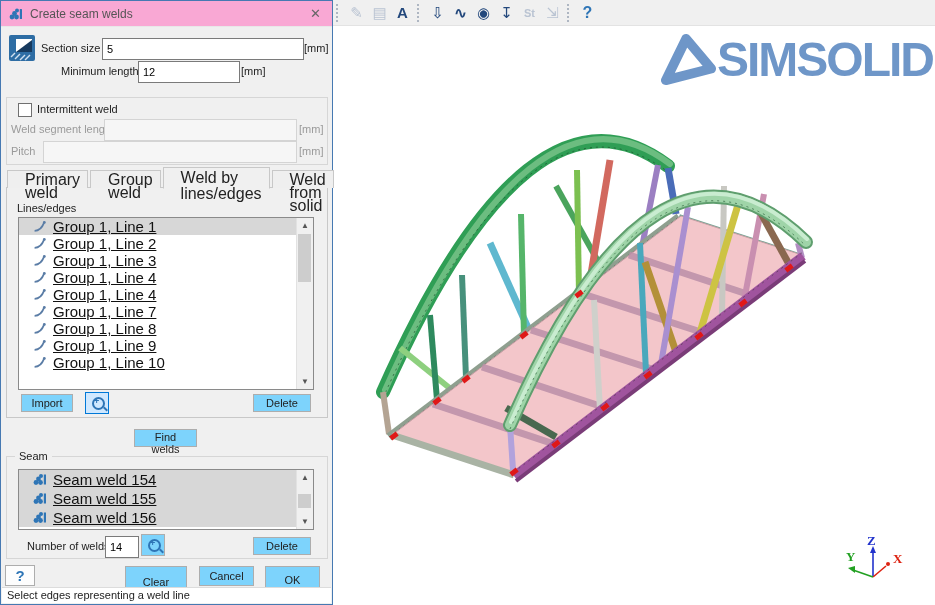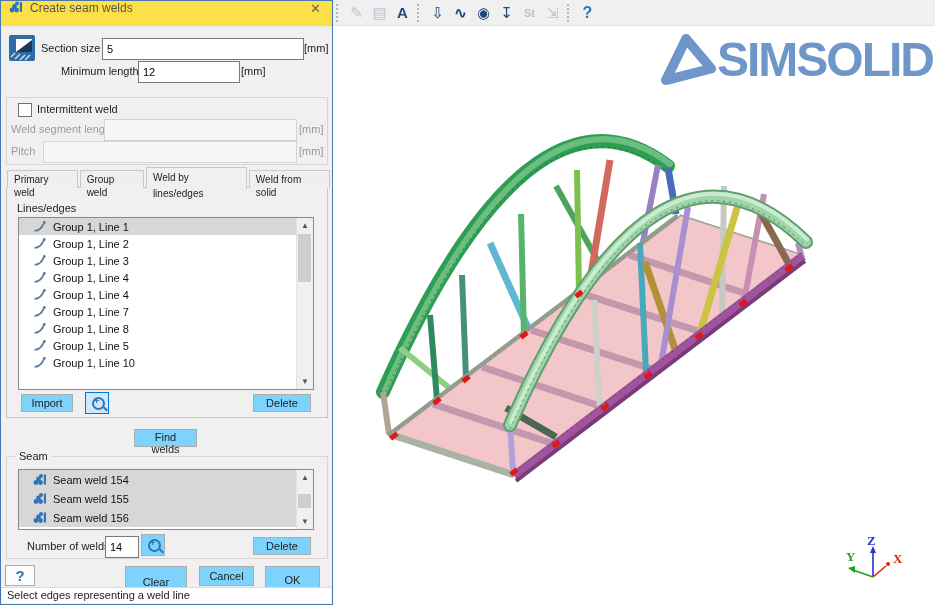--- a/index.html
+++ b/index.html
@@ -2,47 +2,47 @@
 <html><head>
 <meta charset="utf-8">
 <style>
   html,body{margin:0;padding:0;background:#fff;width:935px;height:605px;overflow:hidden;
     font-family:"Liberation Sans",sans-serif;-webkit-font-smoothing:antialiased;}
   #stage{position:relative;width:935px;height:605px;background:#fff;}
 
   
   #dialog{position:absolute;left:0;top:0;width:333px;height:605px;background:#f0f0f0;
     border:1px solid #4679b2;box-sizing:border-box;z-index:5;}
-  #titlebar{position:absolute;left:0;top:0;right:0;height:26px;background:#fde047;
-    display:flex;align-items:flex-start;padding:0 8px;box-sizing:border-box;border-bottom:1px solid #e8e8e8;}
+  #titlebar{position:absolute;left:0;top:0;right:0;height:26px;background:#f9a8d4;
+    display:flex;align-items:center;padding:0 8px;box-sizing:border-box;border-bottom:1px solid #e8e8e8;}
   #titlebar .ttl{font-size:12px;color:#555;margin-left:7px;flex:1;}
   #titlebar .close{font-size:13px;color:#666;cursor:pointer;padding:0 3px;}
   .lbl{position:absolute;font-size:11px;color:#222;white-space:nowrap;}
   .lbl.dim{color:#9a9a9a;}
   .unit{position:absolute;font-size:11px;color:#222;}
   .unit.dim{color:#9a9a9a;}
   input.txt{position:absolute;height:18px;border:1px solid #7a7a7a;background:#fff;
     font-size:11px;font-family:"Liberation Sans",sans-serif;padding:1px 4px;box-sizing:content-box;}
   input.txt:disabled{background:#f6f6f6;border:1px solid #d4d4d4;}
   .grpbox{position:absolute;border:1px solid #d6d6d6;background:#f0f0f0;box-sizing:border-box;}
   .grpbox .cap{position:absolute;top:-7px;left:8px;background:#f0f0f0;padding:0 4px;font-size:11px;color:#222;}
   .cb{position:absolute;width:12px;height:12px;border:1px solid #707070;background:#fff;}
 
   
   #tabs{position:absolute;left:6px;top:170px;height:17px;display:flex;align-items:flex-end;z-index:2;}
-  .tab{font-size:10px;color:#222;background:#efefef;border:1px solid #c8c8c8;border-bottom:none;
-    padding:2px 7px 2px 6px;margin-right:2px;height:13px;line-height:13px;cursor:pointer;}
+  .tab{font-size:16px;color:#222;background:#efefef;border:1px solid #c8c8c8;border-bottom:none;
+    padding:2px 7px 2px 17px;margin-right:2px;height:13px;line-height:13px;cursor:pointer;}
   .tab.active{background:#f0f0f0;border:1px solid #c8c8c8;border-bottom:1px solid #f0f0f0;
     height:16px;line-height:16px;margin-bottom:-1px;position:relative;z-index:3;}
   #tabpanel{position:absolute;left:5px;width:322px;top:186px;height:231px;background:#f0f0f0;
     border:1px solid #c8c8c8;box-sizing:border-box;}
 
   
   .listbox{position:absolute;background:#fff;border:1px solid #8a8a8a;box-sizing:border-box;overflow:hidden;}
-  .lrow{display:flex;align-items:center;height:17px;padding-left:14px;font-size:11px;color:#111;cursor:default;}
+  .lrow{display:flex;align-items:center;height:17px;padding-left:14px;font-size:15px;color:#111;cursor:default;text-decoration:underline;}
   .lrow .ic{width:14px;height:13px;margin-right:6px;flex:0 0 auto;}
   .lrow.sel{background:#d7d7d7;}
   .vscroll{position:absolute;top:0;right:0;bottom:0;width:16px;background:#f0f0f0;border-left:1px solid #e2e2e2;}
   .vscroll .arr{position:absolute;left:0;width:16px;height:15px;font-size:8px;color:#555;
     text-align:center;line-height:15px;cursor:pointer;}
   .vscroll .arr.up{top:0;}
   .vscroll .arr.dn{bottom:0;}
   .vscroll .thumb{position:absolute;left:1px;width:13px;background:#cdcdcd;cursor:pointer;}
 
   
@@ -299,21 +299,21 @@
             <path d="M1,10 Q7,10 10,2" fill="none" stroke="#5b7da6" stroke-width="1.6"></path>
             <circle cx="10" cy="2.2" r="1.3" fill="#5b7da6"></circle>
           </svg>
         <span>Group 1, Line 8</span>
         </div>
       <div class="lrow">
         <svg class="ic" viewBox="0 0 12 12">
             <path d="M1,10 Q7,10 10,2" fill="none" stroke="#5b7da6" stroke-width="1.6"></path>
             <circle cx="10" cy="2.2" r="1.3" fill="#5b7da6"></circle>
           </svg>
-        <span>Group 1, Line 5</span>
+        <span>Group 1, Line 9</span>
         </div>
       <div class="lrow">
         <svg class="ic" viewBox="0 0 12 12">
             <path d="M1,10 Q7,10 10,2" fill="none" stroke="#5b7da6" stroke-width="1.6"></path>
             <circle cx="10" cy="2.2" r="1.3" fill="#5b7da6"></circle>
           </svg>
         <span>Group 1, Line 10</span>
         </div>
       <div class="vscroll">
         <div class="arr up">▲</div>

